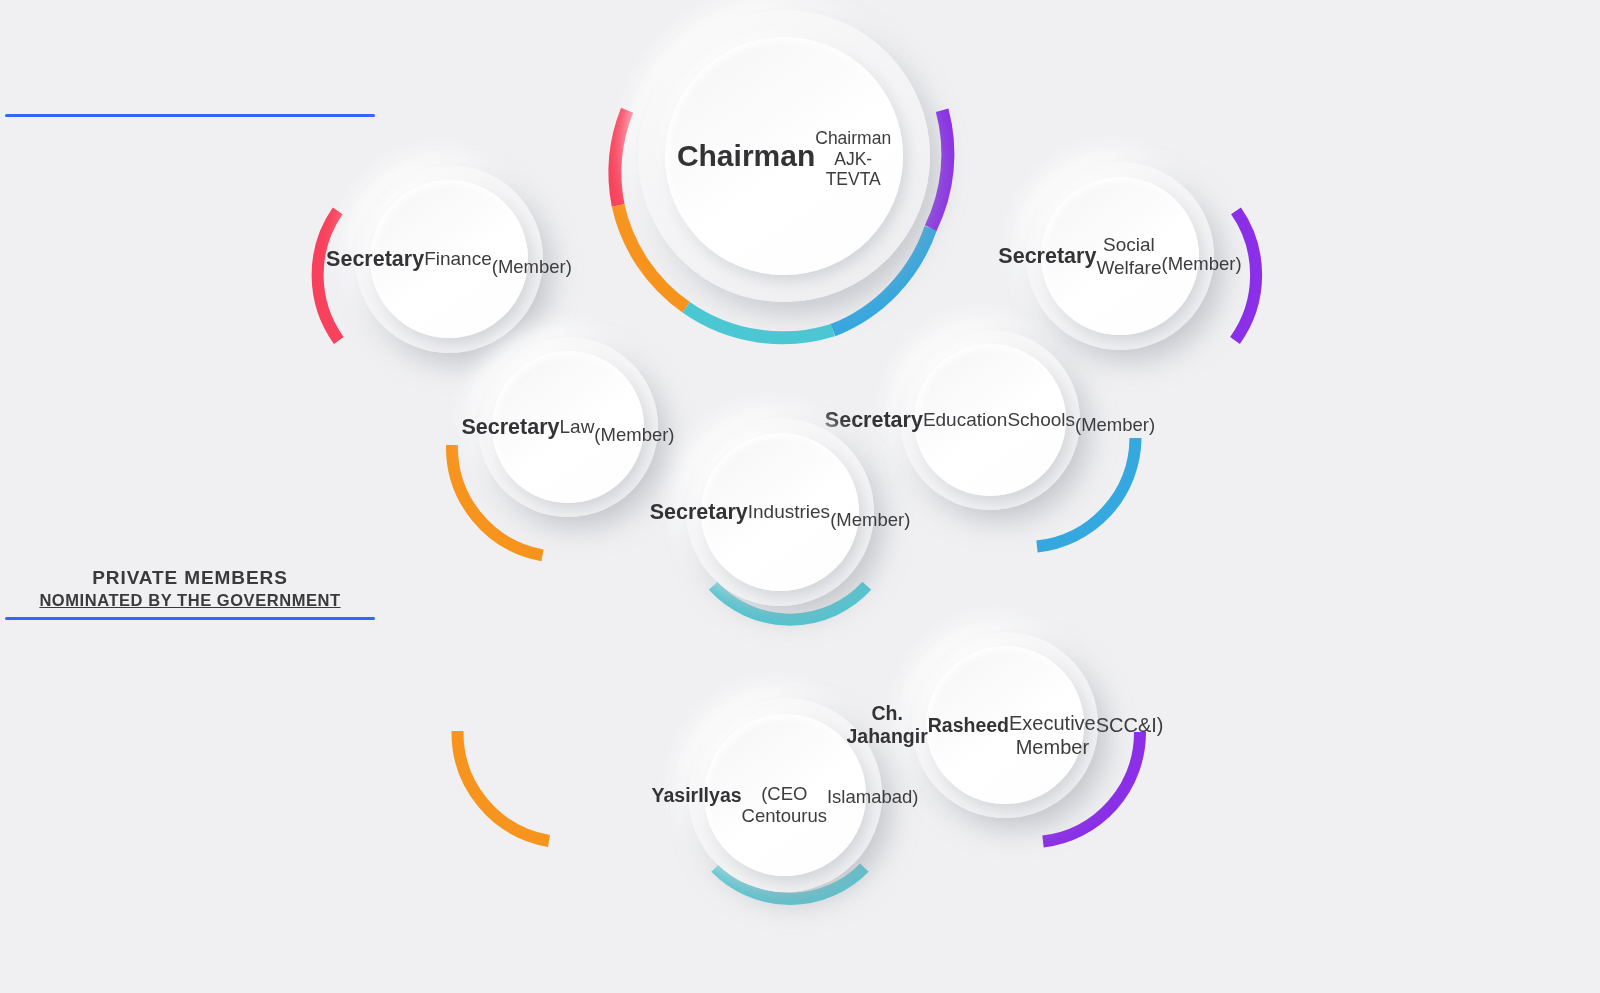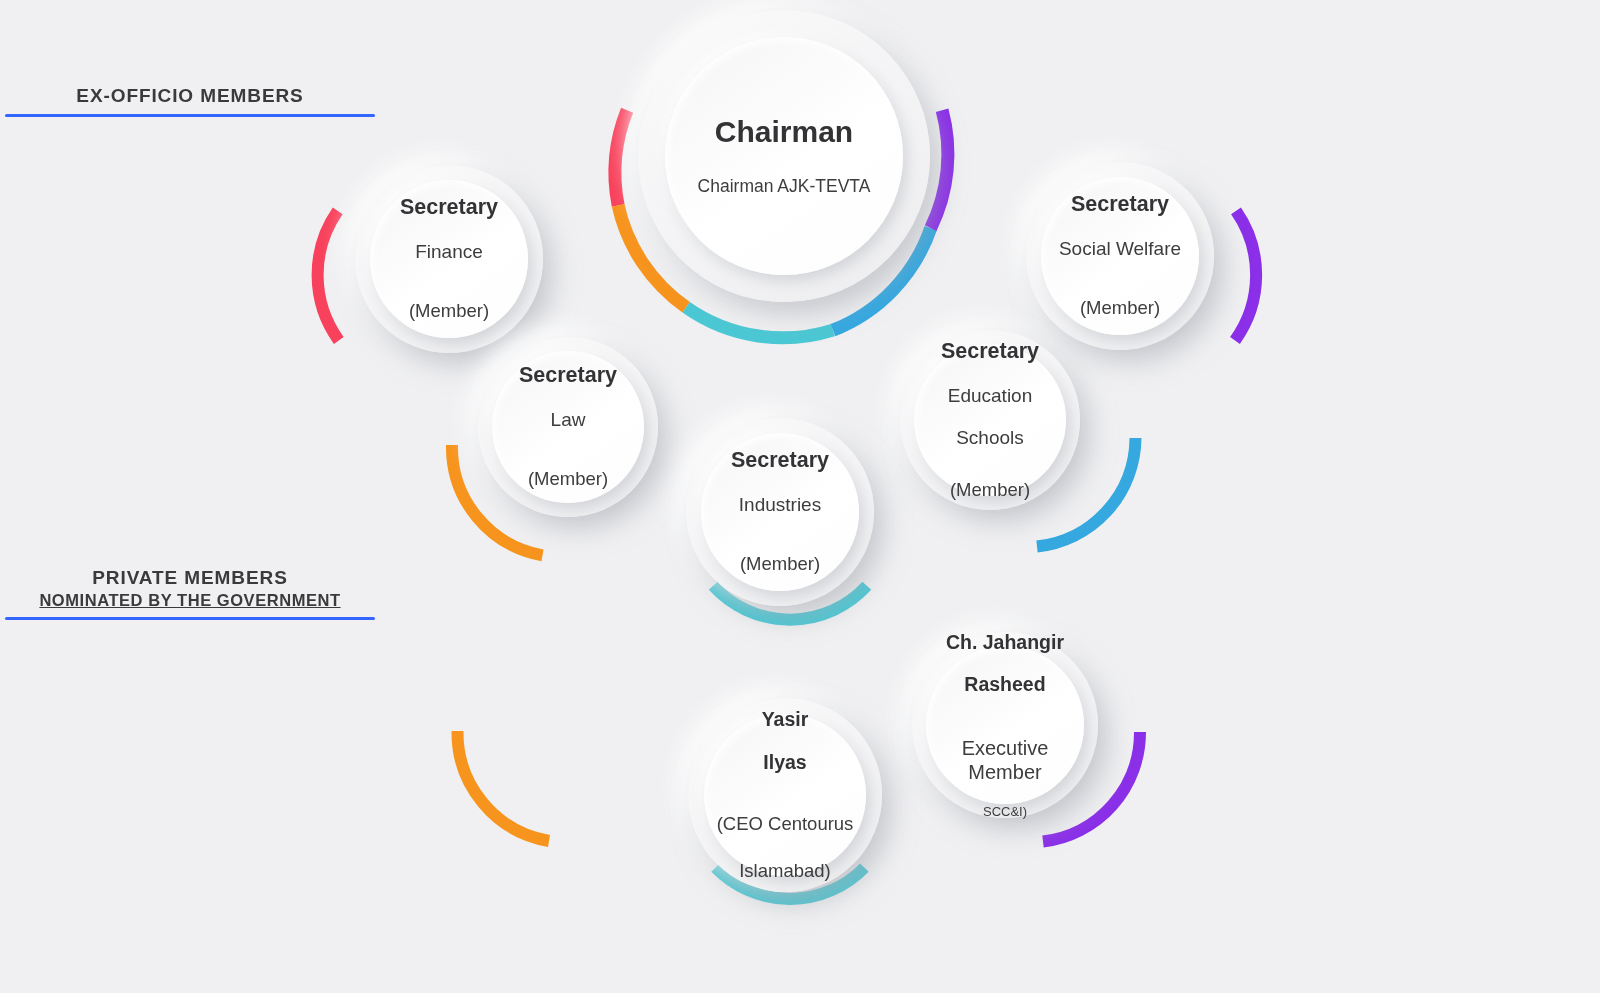--- a/index.html
+++ b/index.html
@@ -60,26 +60,25 @@
   }
   .node-inner {
     position: absolute;
     border-radius: 50%;
     background: linear-gradient(145deg, #f4f4f6 0%, #ffffff 55%, #fdfdfe 100%);
     box-shadow:
       inset 3px 4px 8px rgba(255,255,255,0.95),
       4px 6px 14px rgba(166,169,178,0.40),
       -4px -4px 10px rgba(255,255,255,0.85);
     display: flex;
-    flex-direction: column;
+    flex-direction: row;
     align-items: center;
     justify-content: center;
     text-align: center;
     box-sizing: border-box;
-    gap: 20px;
   }
   .node-title {
     color: #333335;
     font-weight: bold;
     line-height: 1.16;
   }
   .node-sub {
     color: #3d3d3f;
     line-height: 1.17;
     text-align: center;
@@ -218,30 +217,27 @@
         <div class="node-role">(CEO Centourus</div>
         <div class="node-role" style="margin-top:4px;">Islamabad)</div>
       </div>
     </div>
 
     <div class="node n-priv" style="left:912px; top:632px; width:186px; height:186px;">
       <div class="node-inner" style="width:158px; height:158px; padding:0 2px;">
         <div class="node-title">Ch. Jahangir</div>
         <div class="node-title">Rasheed</div>
         <div class="node-role" style="font-size:20px;">Executive Member</div>
-        <div class="node-role" style="margin-top:0; font-size:13px;">SCC&amp;I)</div>
+        <div class="node-role" style="margin-top:0; font-size:20px;">SCC&amp;I)</div>
       </div>
     </div>
   </div>
 
   <div class="layer-labels">
 
-    <div class="section-label" style="top:84px;">
-      <div class="lbl-line">EX-OFFICIO MEMBERS</div>
-    </div>
     <div class="section-rule" style="top:114px;"></div>
 
     <div class="section-label" style="top:566px;">
       <div class="lbl-line">PRIVATE MEMBERS</div>
       <div class="lbl-line small">NOMINATED BY THE GOVERNMENT</div>
     </div>
     <div class="section-rule" style="top:617px;"></div>
   </div>
 
 </div>

